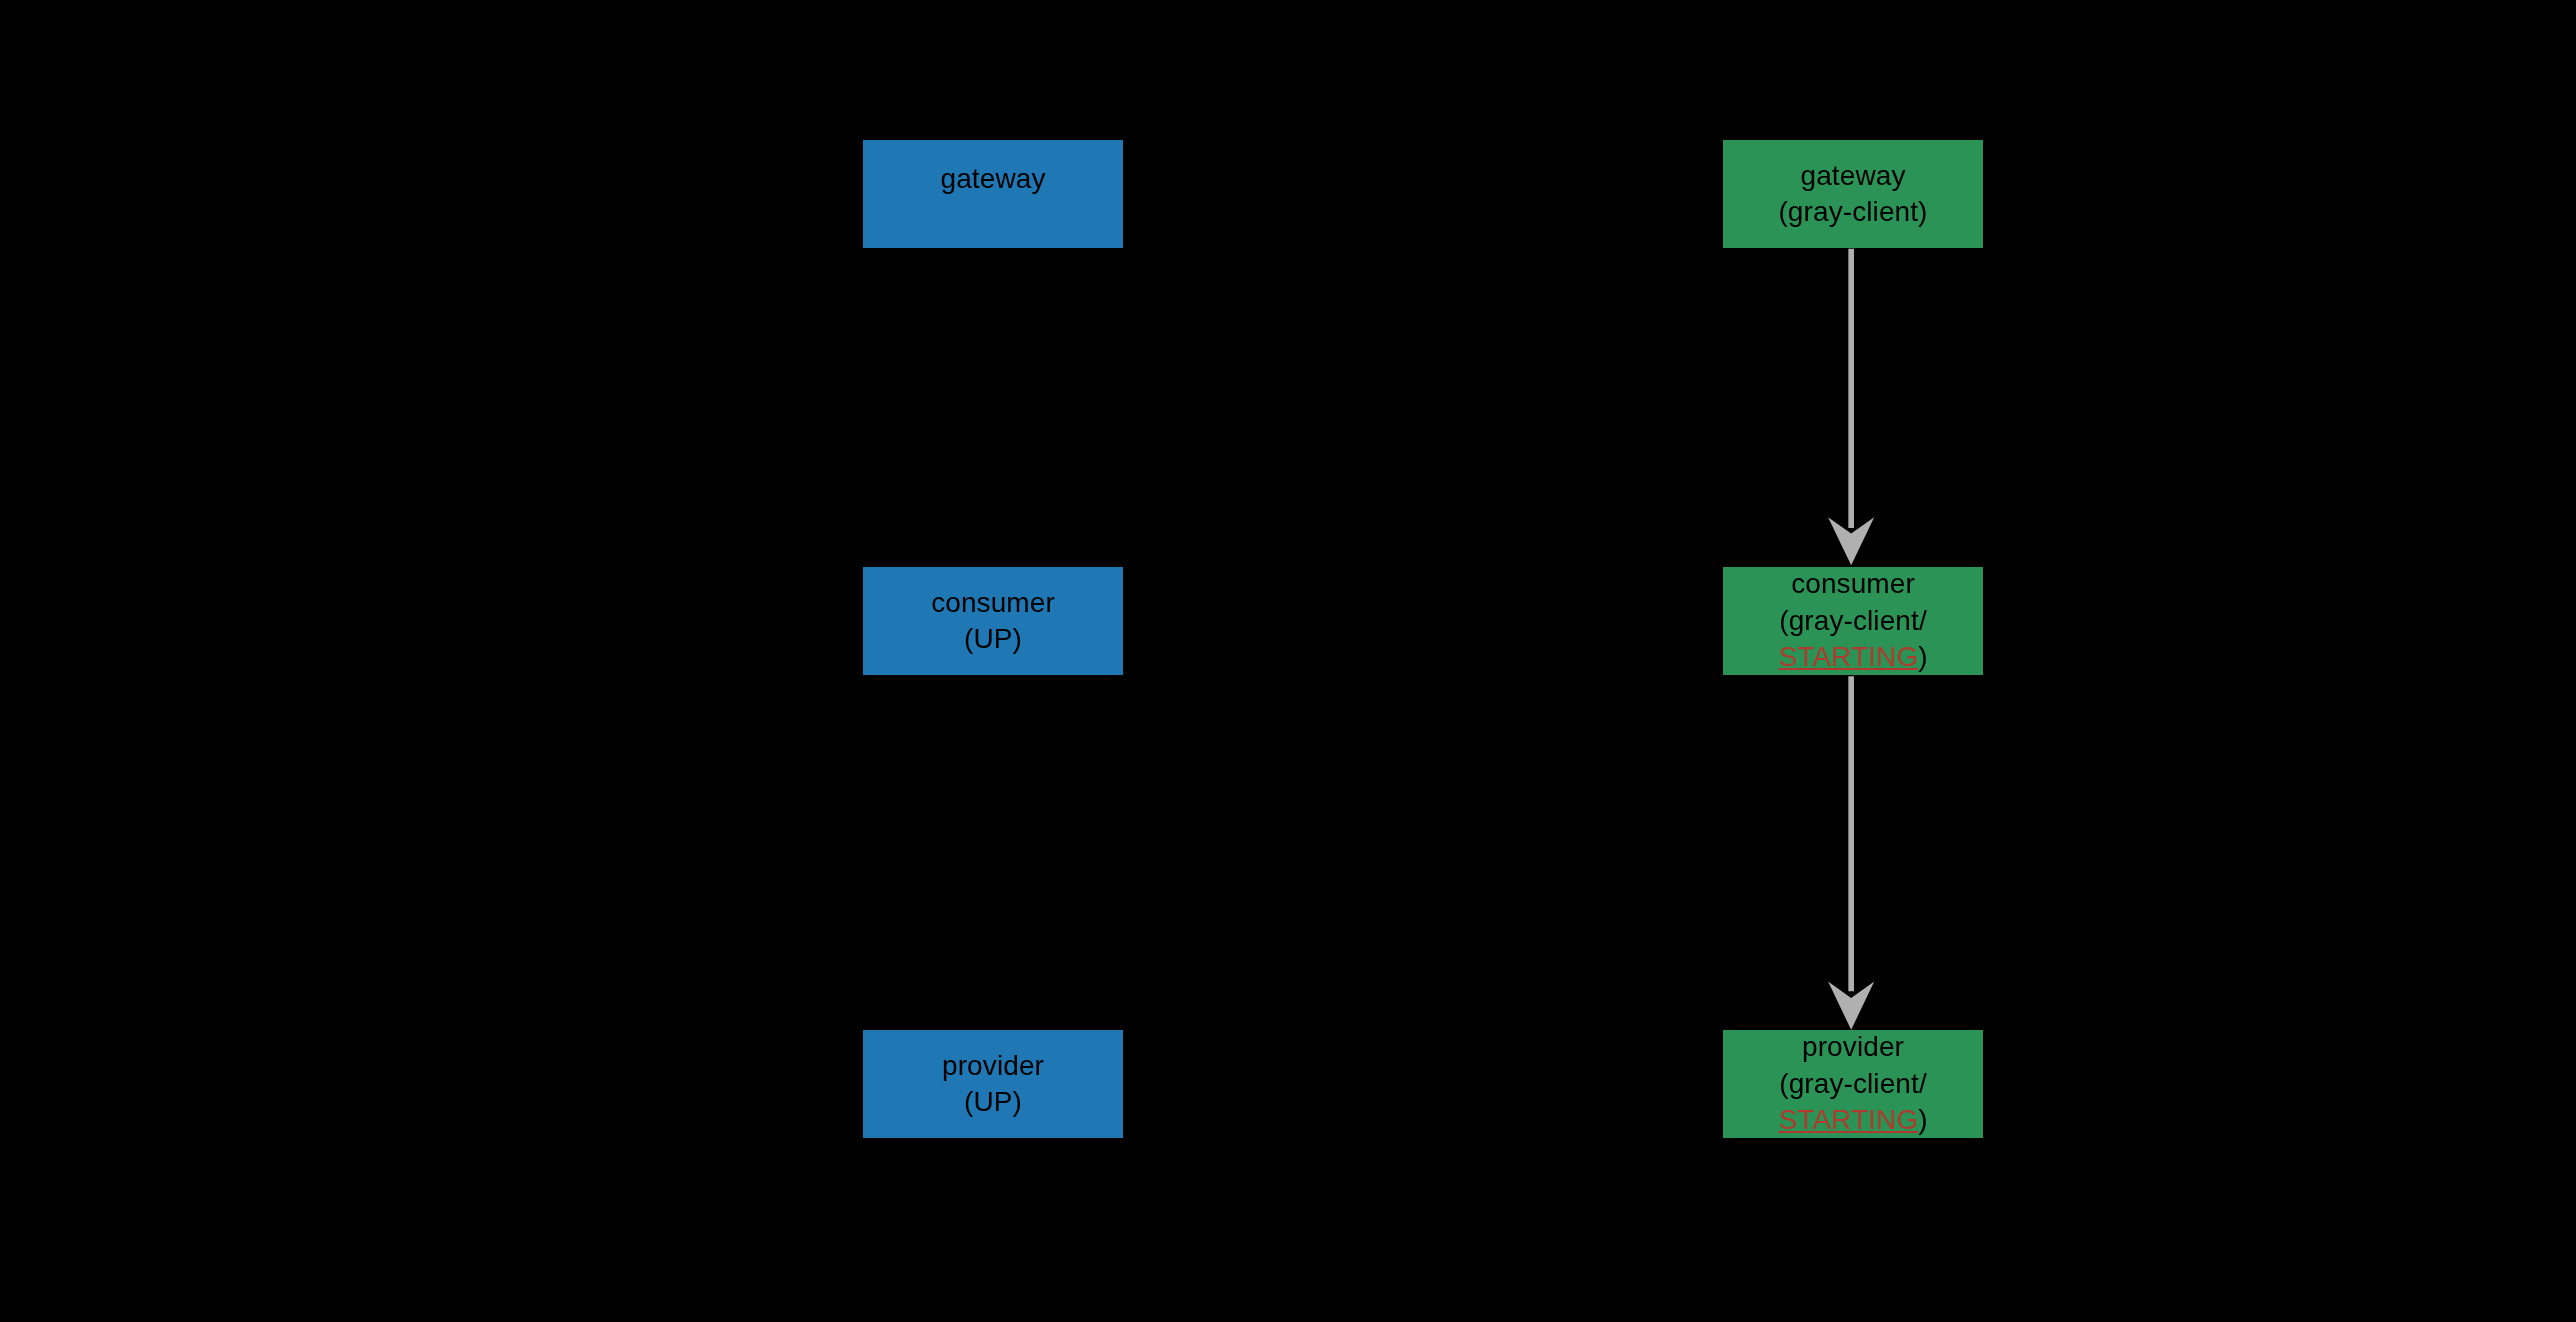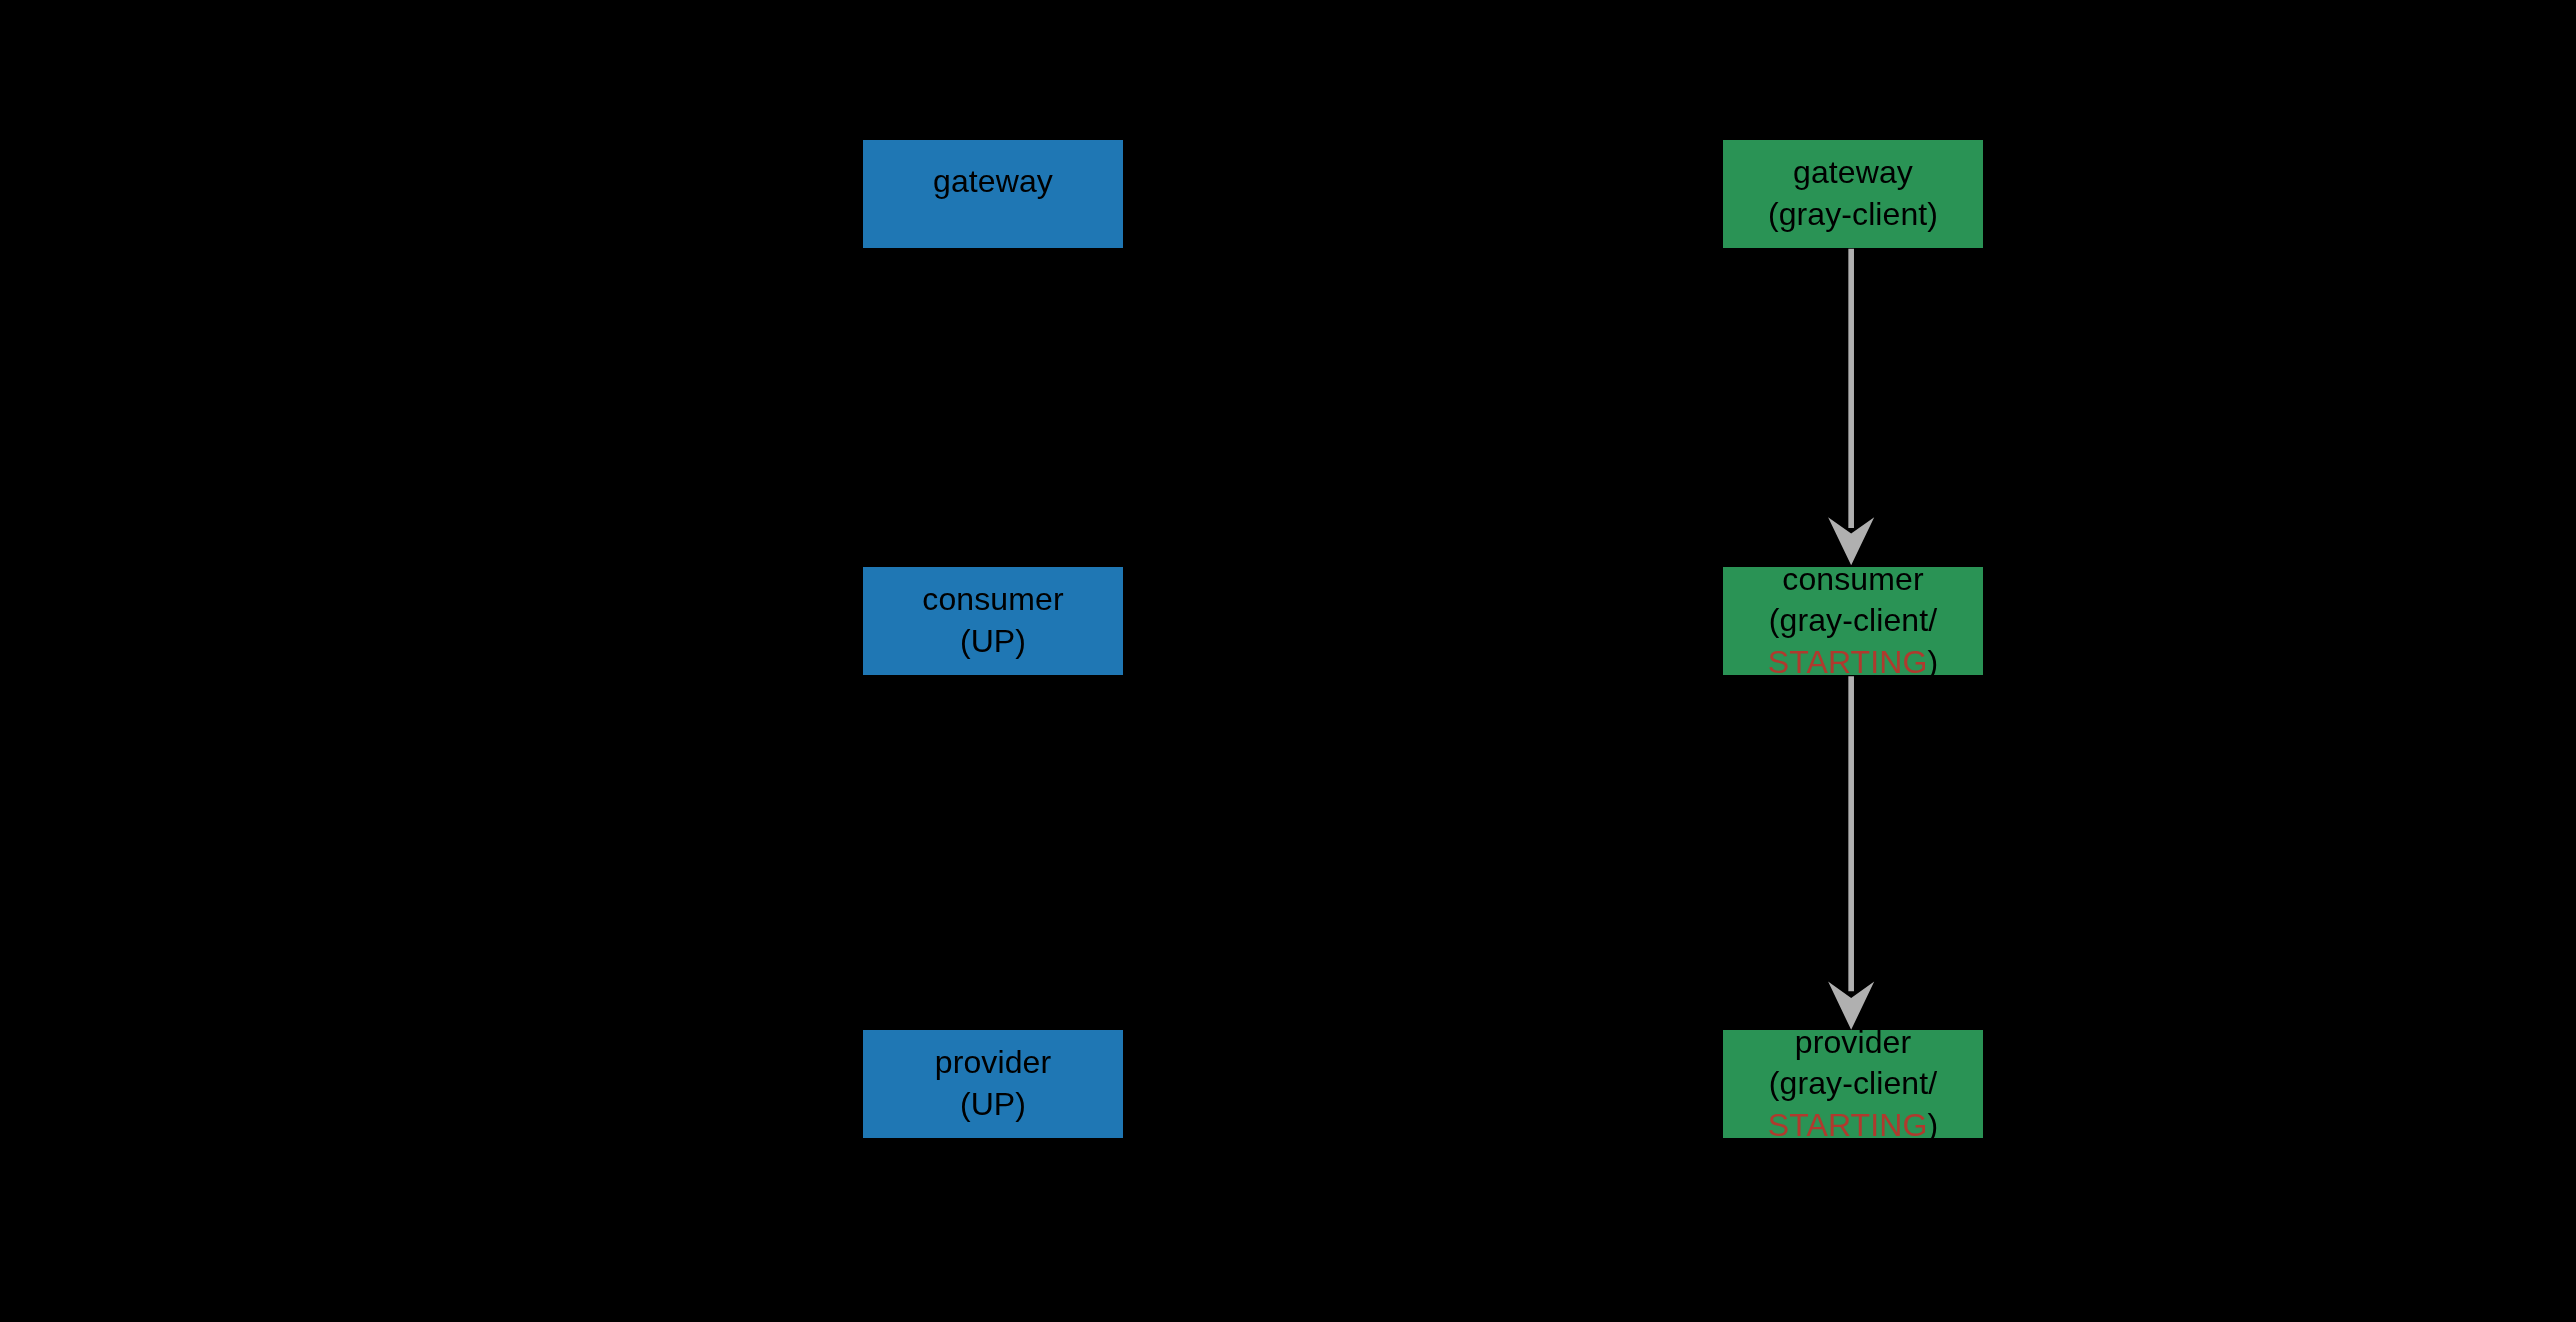--- a/index.html
+++ b/index.html
@@ -25,36 +25,36 @@
     position: absolute;
     box-sizing: border-box;
     display: flex;
     flex-direction: column;
     align-items: center;
     justify-content: center;
     text-align: center;
     line-height: 1.30;
     letter-spacing: 0.1px;
     color: #000000;
-    font-size: 32px;
+    font-size: 28px;
     font-family: "Liberation Sans", sans-serif;
     overflow: hidden;
   }
   .node.blue  { background: #1f77b4; }
   .node.green { background: #2a9355; }
 
   .node-line { display: block; white-space: pre; }
 
   
   .node.clipped {
     justify-content: flex-start;
     padding-top: 20.6px;
   }
 
-  .status-starting { color: #b03a2e; }
+  .status-starting { color: #b03a2e; text-decoration: underline; }
   .paren { color: #000000; }
 
   
   .edge {
     position: absolute;
     overflow: visible;
   }
   .edge svg { display: block; overflow: visible; }
 </style>
 </head>

